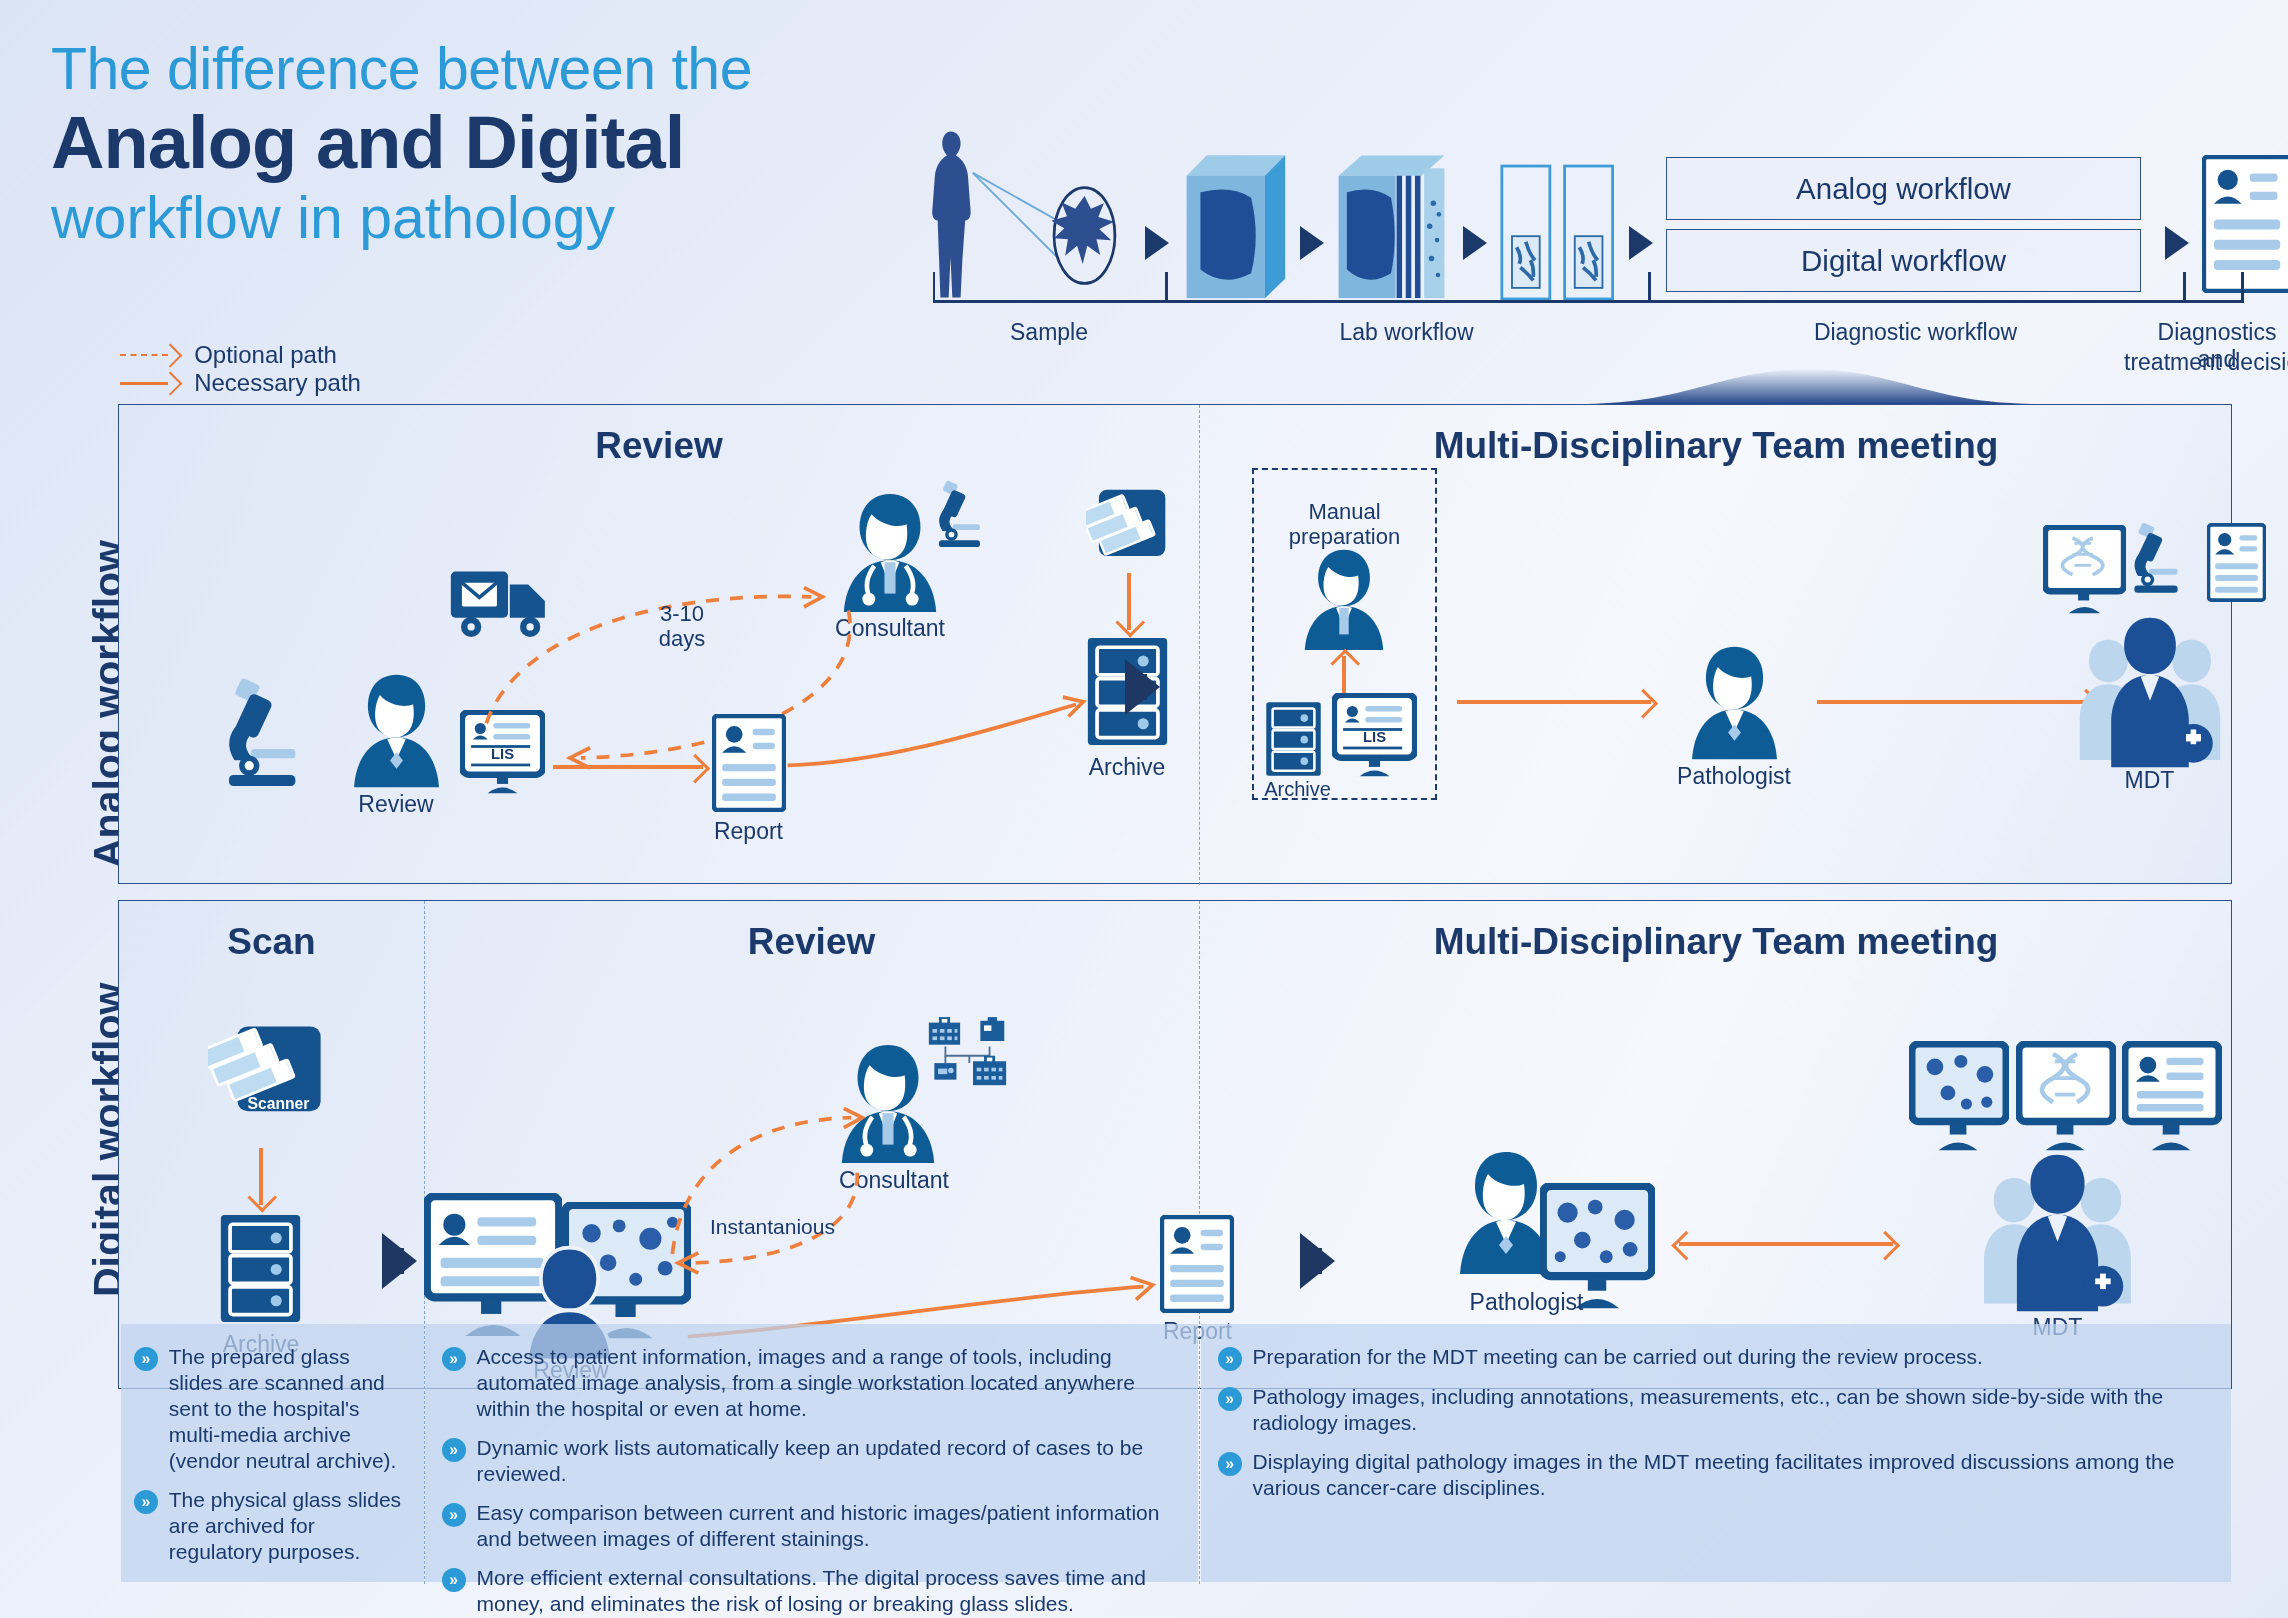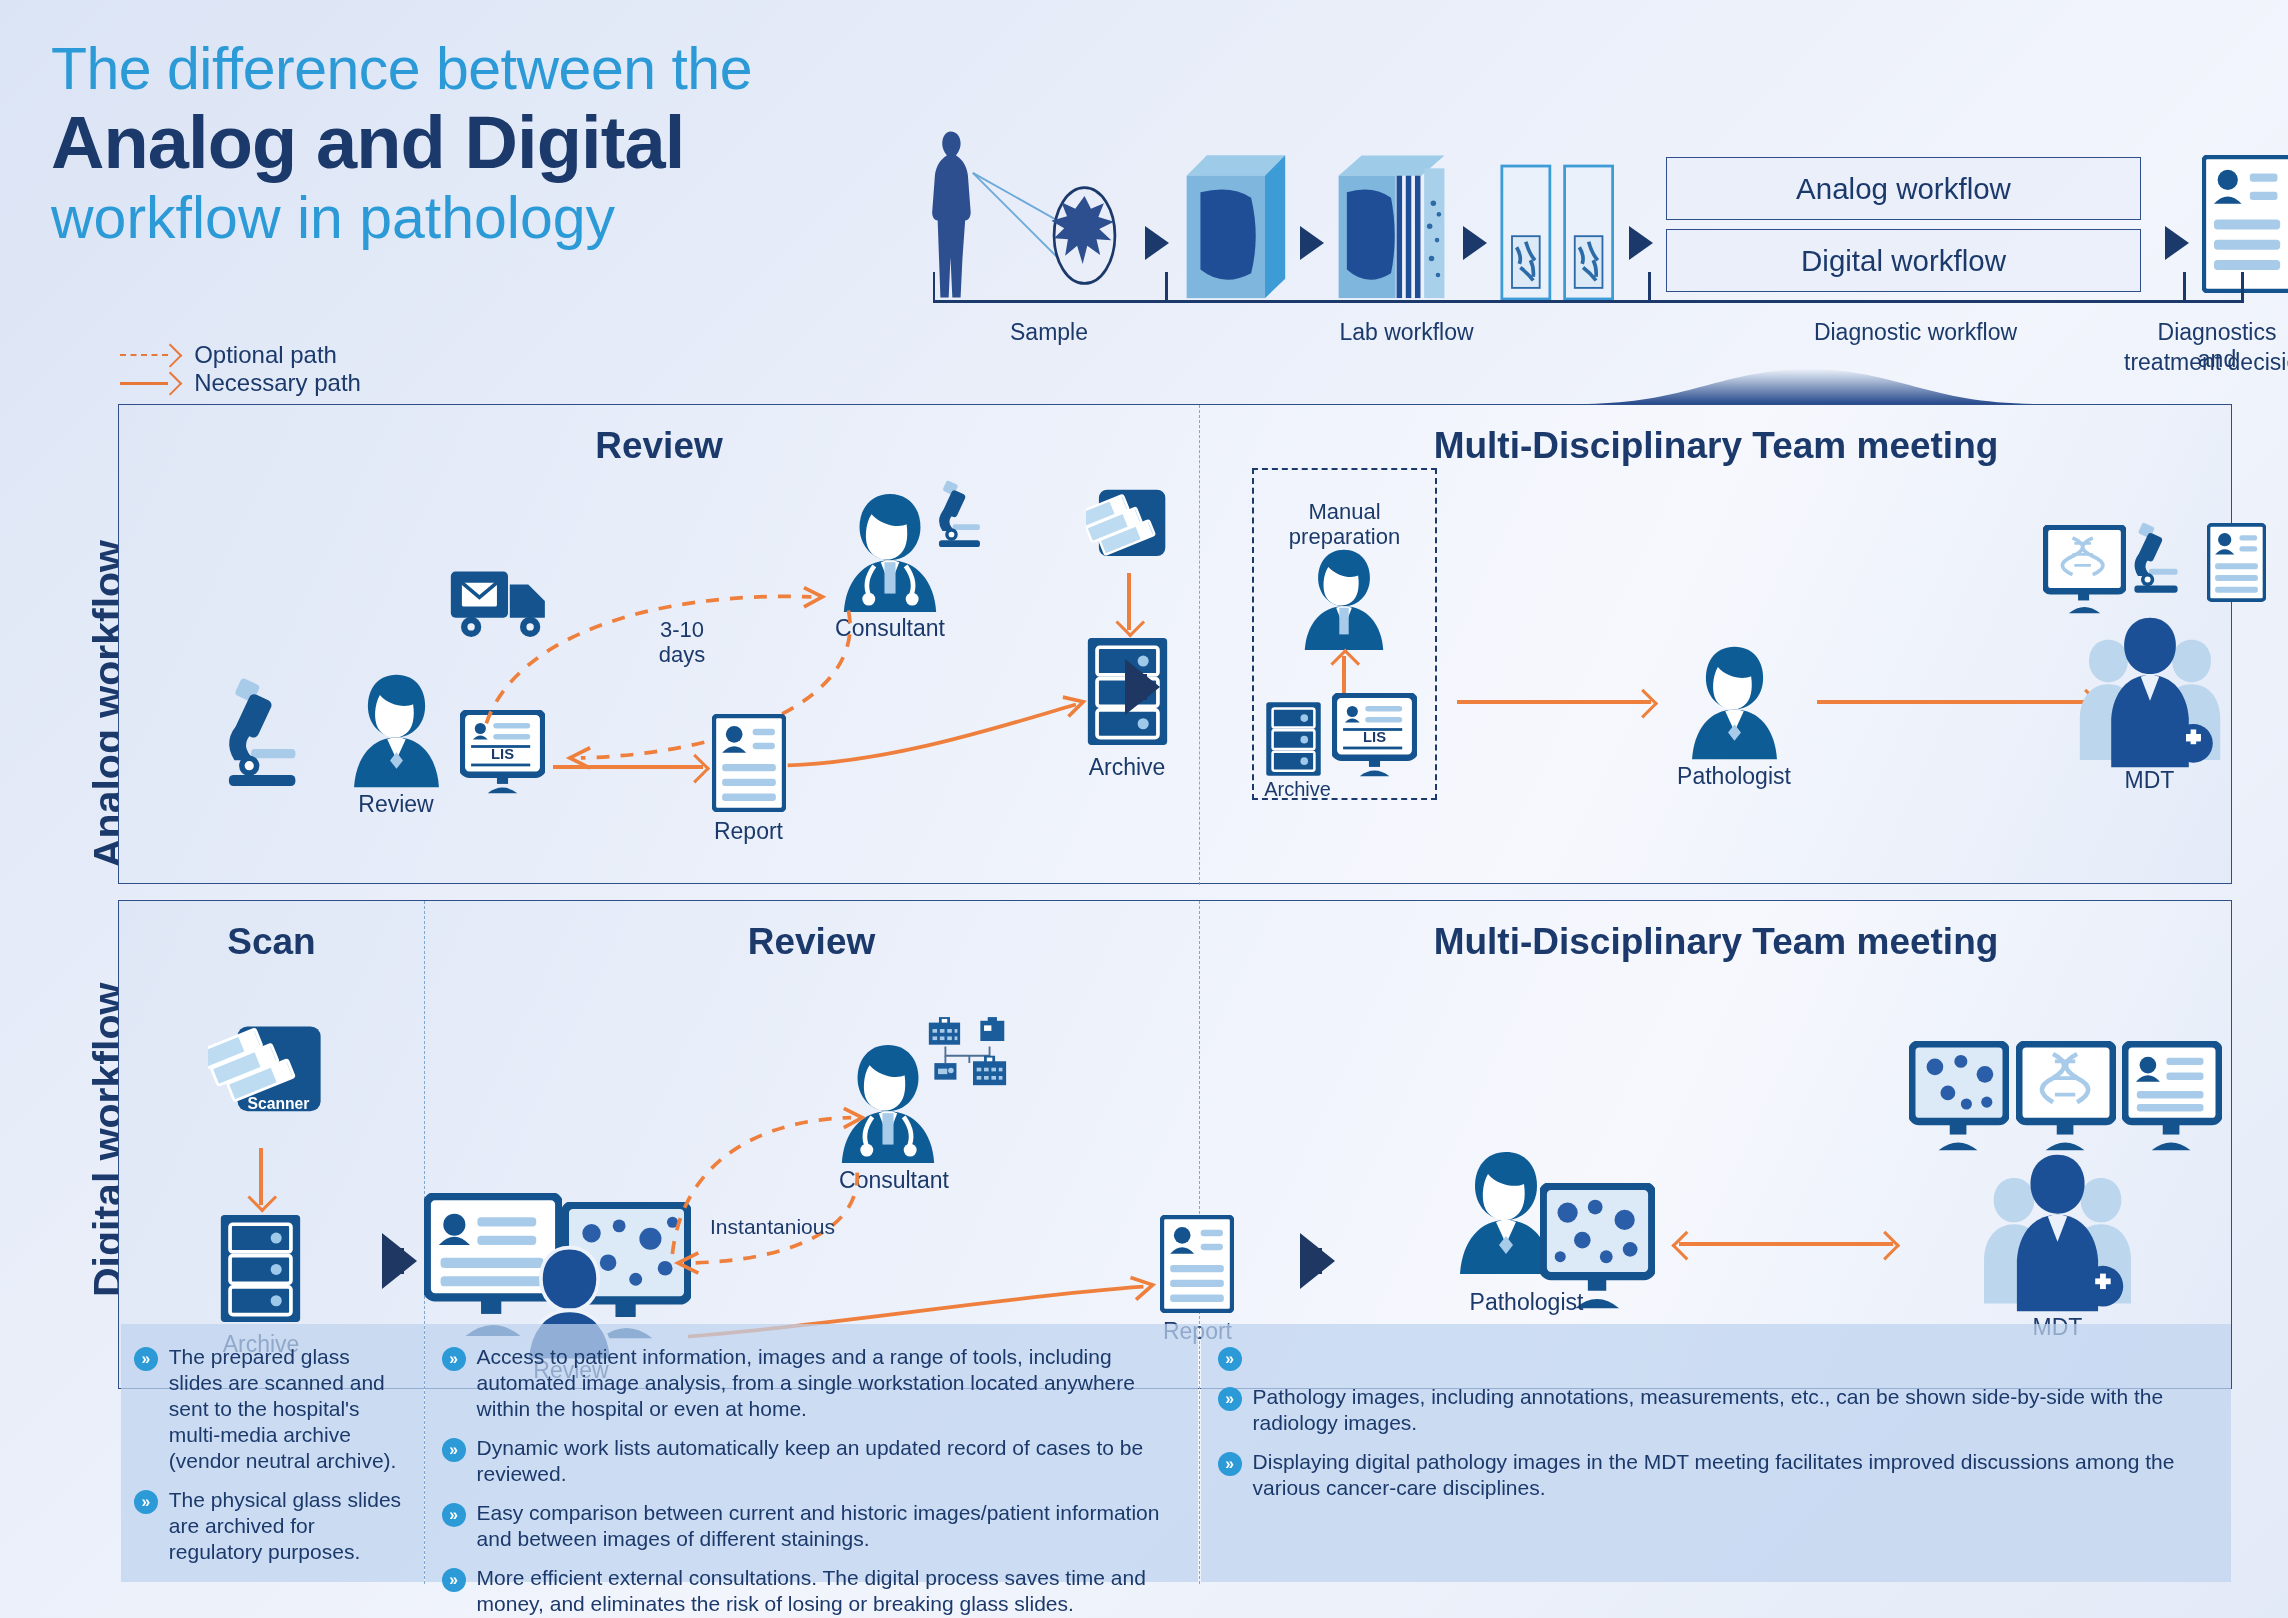--- a/index.html
+++ b/index.html
@@ -293,21 +293,21 @@
   </svg>
 
   <svg class="ic" style="left:323px; top:129px;" width="434" height="194" viewBox="0 0 470 210">
     <path d="M48 205 C80 110 230 62 400 68" stroke="#ee7f3c" stroke-width="4" fill="none" stroke-dasharray="14 12"></path>
     <path d="M392 58 L412 68 L392 79" stroke="#ee7f3c" stroke-width="4" fill="none"></path>
   </svg>
   <svg class="ic" style="left:425px; top:194px;" width="369" height="185" viewBox="0 0 400 200">
     <path d="M330 12 C350 110 200 168 40 172" stroke="#ee7f3c" stroke-width="4" fill="none" stroke-dasharray="14 12"></path>
     <path d="M50 161 L28 172 L50 183" stroke="#ee7f3c" stroke-width="4" fill="none"></path>
   </svg>
-  <div class="note" style="left:503px; top:212px; width:120px;">
+  <div class="note" style="left:503px; top:196px; width:120px;">
     <div>3-10</div>
     <div>days</div>
   </div>
 
   <div class="ic" style="left:593px; top:309px;">
     <svg width="74" height="98" viewBox="0 0 80 106">
       <rect x="2" y="2" width="76" height="102" rx="4" fill="#fff" stroke="#14538d" stroke-width="5"></rect>
       <circle cx="24" cy="22" r="9" fill="#14538d"></circle>
         <path d="M11 42 q13 -14 26 0z" fill="#14538d"></path>
       <rect x="44" y="16" width="24" height="7" rx="3" fill="#a9cbea"></rect>
@@ -732,20 +732,21 @@
         <span class="b-text">Easy comparison between current and historic images/patient information and between images of different stainings.</span>
       </div>
       <div class="bullet">
         <span class="b-mark">»</span>
         <span class="b-text">More efficient external consultations. The digital process saves time and money, and eliminates the risk of losing or breaking glass slides.</span>
       </div>
     </div>
   <div class="bullets wide" style="left:1082px; top:423px; width:1030px; height:258px; padding:20px 20px 0 16.6px;" id="bullets-mdt">
       <div class="bullet">
         <span class="b-mark">»</span>
+        <span class="b-text">Preparation for the MDT meeting can be carried out during the review process.</span>
       </div>
       <div class="bullet">
         <span class="b-mark">»</span>
         <span class="b-text">Pathology images, including annotations, measurements, etc., can be shown side-by-side with the radiology images.</span>
       </div>
       <div class="bullet">
         <span class="b-mark">»</span>
         <span class="b-text">Displaying digital pathology images in the MDT meeting facilitates improved discussions among the various cancer-care disciplines.</span>
       </div>
     </div>

